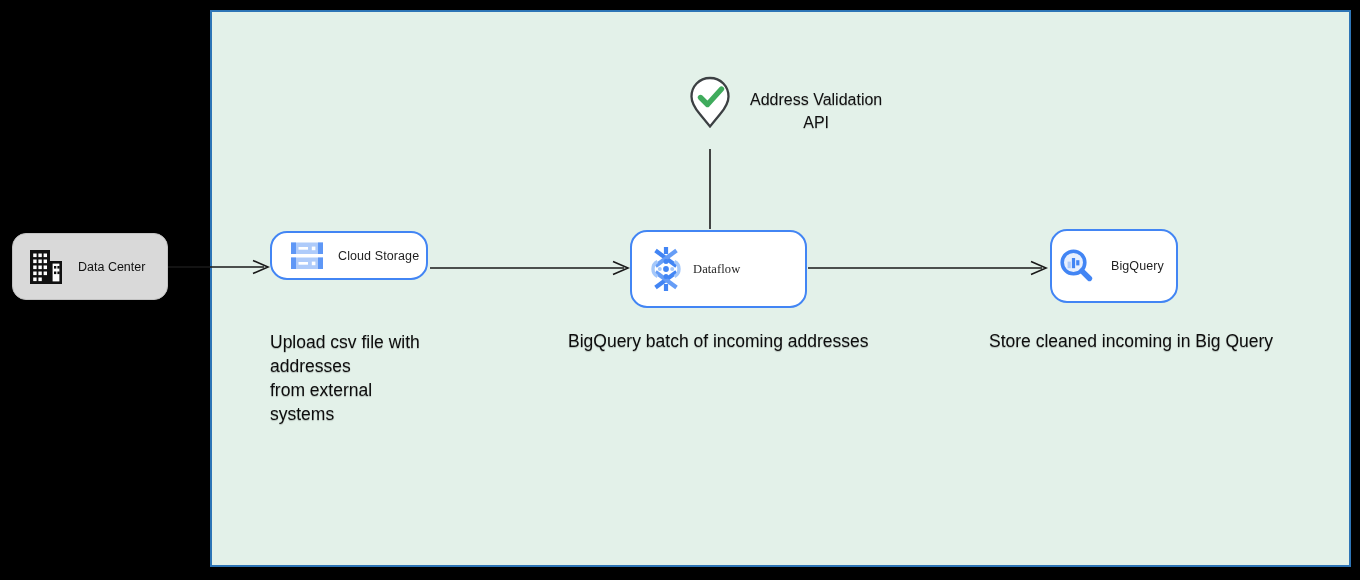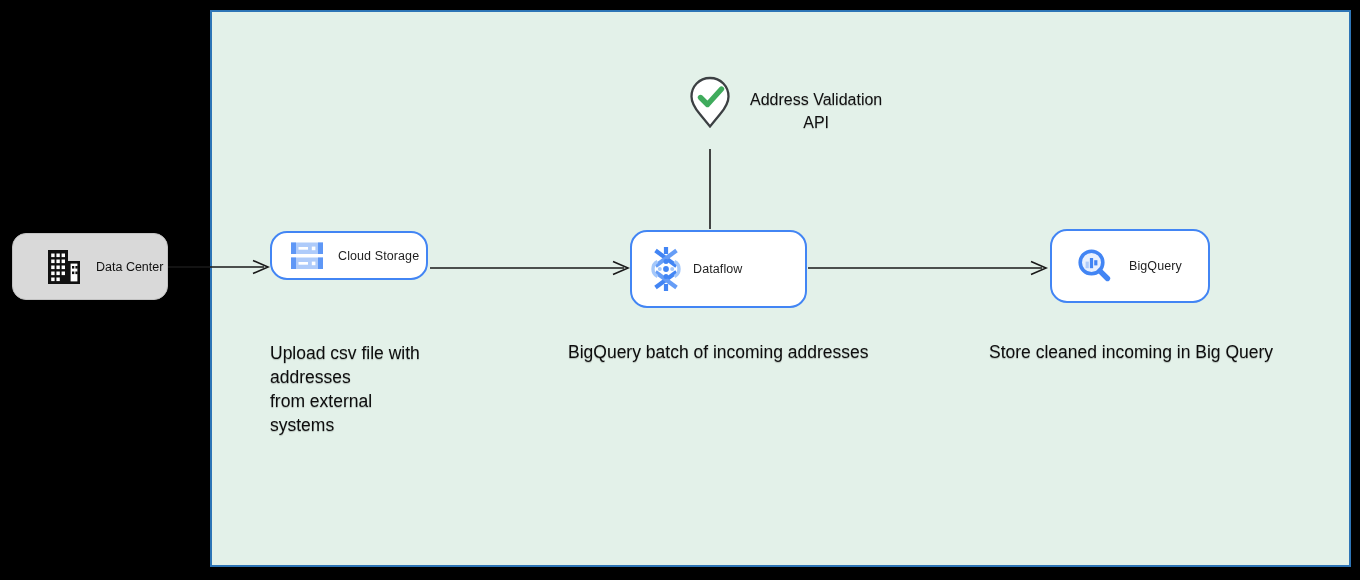--- a/index.html
+++ b/index.html
@@ -27,40 +27,39 @@
   }
   .connectors{position:absolute;left:0;top:0;width:1360px;height:580px;pointer-events:none;}
   .node{
     position:absolute;display:flex;align-items:center;
     background:var(--node-fill);
     border:2.5px solid var(--node-border);
     border-radius:17px;
   }
   .node .label{font-size:12.5px;color:#1f1f1f;letter-spacing:.1px;}
   .node-cs{left:270px;top:231px;width:158px;height:49px;padding-left:18px;gap:14px;}
-  .node-df{left:630px;top:230px;width:177px;height:78px;padding-left:17px;gap:10px;}
-  .node-bq{left:1050px;top:229px;width:160px;height:74px;padding-left:24px;gap:15px;text-align:right;}
+  .node-df{left:630px;top:230px;width:177px;height:78px;padding-left:17px;gap:10px;font-family:Liberation Serif, serif;}
+  .node-bq{left:1050px;top:229px;width:128px;height:74px;padding-left:6px;gap:15px;text-align:right;}
   .datacenter{
     position:absolute;left:12px;top:233px;width:156px;height:67px;
     background:var(--datacenter-fill);
     border:1px solid #c2c2c2;border-radius:14px;
-    display:flex;align-items:center;padding-left:33px;gap:14px;
+    display:flex;align-items:center;padding-left:15px;gap:14px;
   }
   .datacenter .label{font-size:12.5px;color:#111;}
   .pin{position:absolute;left:688px;top:76px;width:44px;height:58px;}
   .api-label{
     position:absolute;left:750px;top:88px;
     font-size:16px;line-height:23px;white-space:pre-line;
     text-shadow:0 1px 1px rgba(0,0,0,.22);
     text-align:center;
   }
   .caption{
     position:absolute;font-size:17.5px;line-height:24px;color:#0d0d0d;
     text-shadow:0 1px 1px rgba(0,0,0,.22);
-    margin-top:11px;
   }
   .caption-upload{left:270px;top:330px;width:220px;white-space:pre-line;}
   .caption-process{left:568px;top:329px;white-space:nowrap;}
   .caption-store{left:989px;top:329px;white-space:nowrap;}
   .icon{display:block;flex:none;}
 </style>
 </head>
 <body>
 
 <div class="stage">

